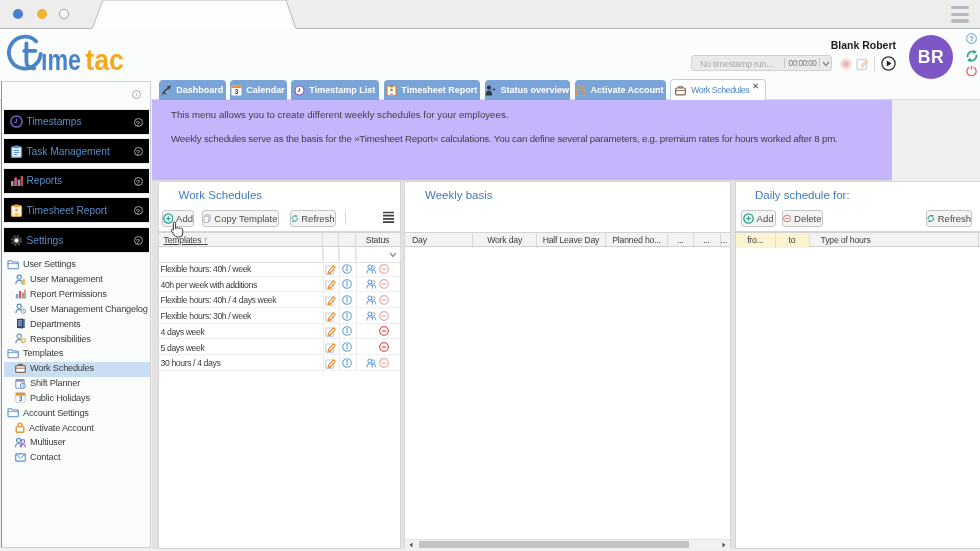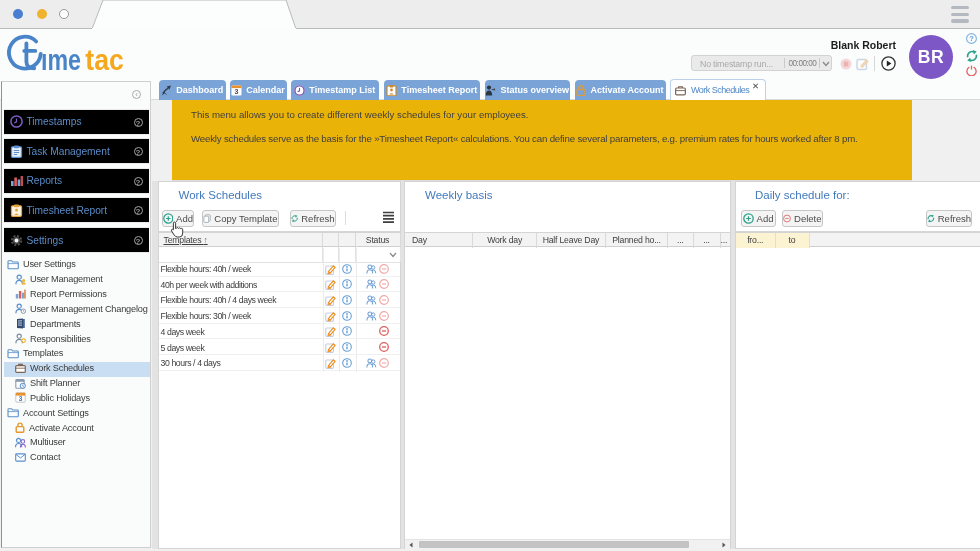--- a/index.html
+++ b/index.html
@@ -32,21 +32,21 @@
 #collapse { position:absolute; right:9px; top:8px; width:9px; height:9px; border:1px solid #a9a9a9; border-radius:50%; color:#a0a0a0; font-size:8px; line-height:8px; text-align:center; }
 .acc { position:absolute; left:1.5px; width:145px; height:26px; background:#000000; border-top:1px solid #e9e9e9; border-bottom:1px solid #e9e9e9; display:flex; align-items:center; }
 .acc .aicon { margin-left:6.5px; width:13px; height:13px; }
 .acc .alab { margin-left:3.5px; font-size:10.2px; color:#5a8cc8; }
 .acc .q { position:absolute; right:6px; top:8px; width:9px; height:9px; border:1px solid #a5a5a5; border-radius:50%; color:#999; font-size:8px; line-height:9px; text-align:center; font-weight:bold;}
 .tr { position:absolute; height:14.9px; display:flex; align-items:center; font-size:9.2px; letter-spacing:-0.2px; color:#3b3b3b; white-space:nowrap; }
 .tr svg { margin-right:4px; flex:0 0 auto; }
 #selrow { position:absolute; left:2px; top:279.5px; width:146px; height:15.5px; background:#c9def2; }
 
 
-#desc { left:152px; top:100px; width:740px; height:81px; background:#eab308; border-bottom:1px solid #dcdcdc; font-size:9.7px; color:#3f3f3f;margin-left:20px; }
+#desc { left:152px; top:100px; width:740px; height:81px; background:#c4b5fd; border-bottom:1px solid #dcdcdc; font-size:9.7px; color:#3f3f3f; }
 #panelzone { left:152px; top:181px; width:828px; height:367.5px; background:#e3e3e3; }
 .panel { position:absolute; top:0; height:367.5px; background:#fff; border:1px solid #d4d4d4; }
 .ptitle { position:absolute; left:20px; top:7px; font-size:11.5px; color:#4179bd; }
 .toolbar { position:absolute; left:0; top:24px; width:100%; height:26px; border-bottom:1px solid #d6d6d6; }
 .btn { position:absolute; top:4px; height:17px; background:#f4f4f4; border:1px solid #c6c6c6; border-radius:3px; display:flex; align-items:center; justify-content:center; gap:3px; font-size:9.5px; color:#4a4a4a; white-space:nowrap; }
 .ghead { position:absolute; top:50px; height:15px; background:#f3f3f3; border-bottom:1px solid #cfcfcf; font-size:8.7px; letter-spacing:-0.2px; color:#404040; }
 .gcell { position:absolute; top:0; height:15px; line-height:15px; border-right:1px solid #d9d9d9; overflow:hidden; white-space:nowrap; }
 .frow { position:absolute; top:66px; height:14.5px; border-bottom:1px solid #e2e2e2; }
 .fcell { position:absolute; top:0; height:14px; border-right:1px solid #e2e2e2; }
 .drow { position:absolute; width:100%; height:15.7px; border-bottom:1px solid #f0f0f0; font-size:8.7px; letter-spacing:-0.4px; color:#3c3c3c; }
@@ -580,19 +580,20 @@
       <div class="btn" style="left:46px; width:40.5px;"><svg width="11" height="11" viewBox="0 0 11 11">
             <use href="#i-del"></use>
           </svg>Delete</div>
       <div class="btn" style="left:190px; width:46px;"><svg width="11" height="11" viewBox="0 0 11 11">
             <use href="#i-refresh"></use>
           </svg>Refresh</div>
     </div>
     <div class="ghead" style="left:0; width:100%; border-top:1px solid #d4d4d4;">
       <div class="gcell" style="left:0; width:39.5px; text-align:center; background:#fbf3d2; border-right-color:#e6dfc0;">fro...</div>
       <div class="gcell" style="left:39.5px; width:34px; text-align:center; background:#fbf3d2; border-right-color:#e6dfc0;">to</div>
+      <div class="gcell" style="left:73.5px; width:169px; padding-left:11px;">Type of hours</div>
     </div>
   </div>
 </div>
 
 <svg class="abs" style="left:170px; top:221px;" width="15" height="17" viewBox="0 0 15 17">
   <path d="M4.5,1 Q5.6,1 5.6,2.2 L5.6,7.5 L6.2,7.5 Q6.5,6.6 7.4,6.6 Q8.2,6.6 8.5,7.4 Q8.9,6.9 9.6,6.9 Q10.4,6.9 10.7,7.7 Q11,7.4 11.6,7.4 Q12.7,7.4 12.7,8.8 L12.7,12 Q12.7,16 9.5,16 L7.5,16 Q5.5,16 4.2,14 L1.6,10 Q1,9 1.8,8.4 Q2.6,7.8 3.4,8.8 L3.4,2.2 Q3.4,1 4.5,1 Z" fill="#fff" stroke="#222" stroke-width="0.9"></path>
 </svg>
 
 </body></html>

